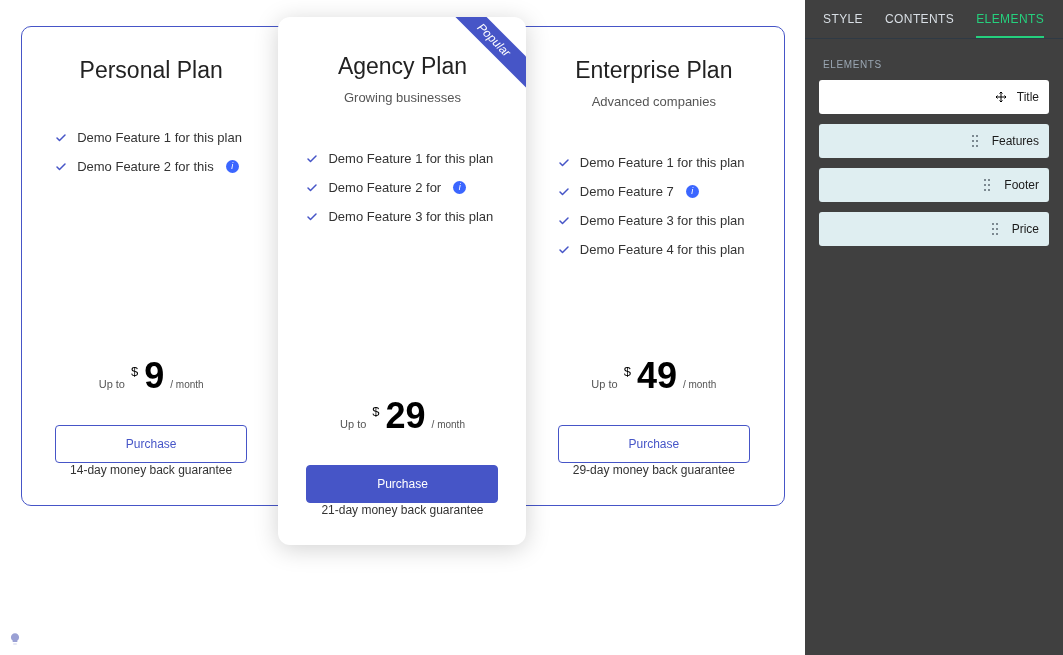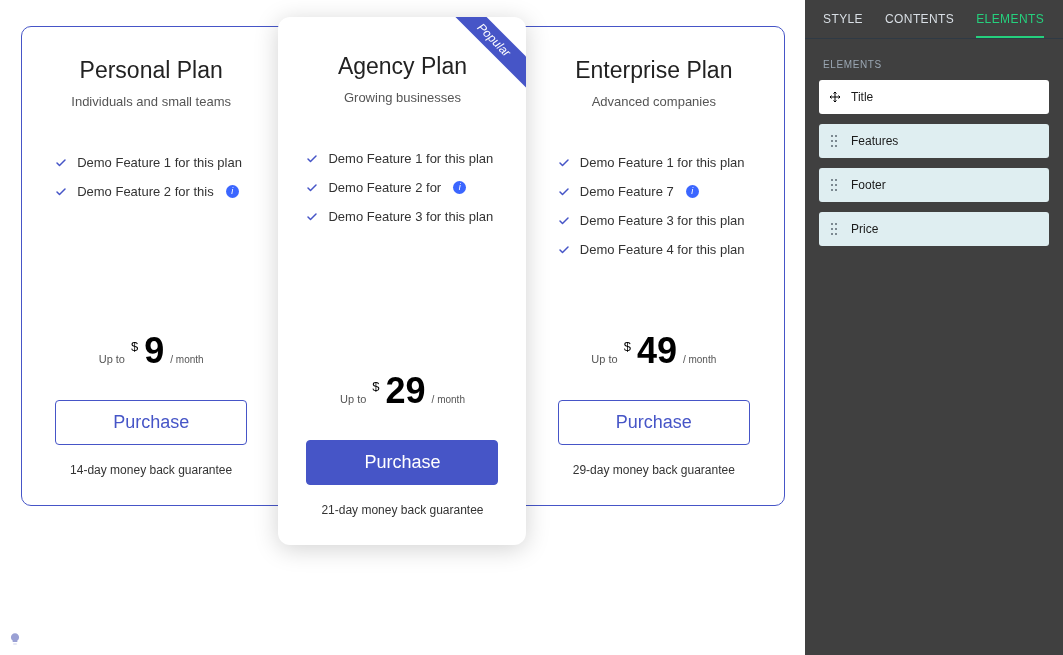--- a/index.html
+++ b/index.html
@@ -99,33 +99,32 @@
     margin-bottom: 28px;
   }
   .upto { font-size: 11px; color: #555; }
   .cur { font-size: 13px; position: relative; top: -12px; }
   .amount { font-size: 36px; font-weight: 700; }
   .per { font-size: 10px; color: #555; }
   .buy {
     display: inline-block;
     min-width: 116px;
     padding: 11px 26px;
-    font-size: 18px;
+    font-size: 12px;
     border: 1px solid #4655c7;
     border-radius: 4px;
     color: #4655c7;
     background: #fff;
     cursor: pointer;
   }
   .plan.featured .buy {
     background: #4655c7;
     color: #fff;
   }
   .note {
-    margin-top: 18px;
     font-size: 12px;
     color: #333;
   }
   .spacer { flex: 1; }
   .plan-inner { display: flex; flex-direction: column; height: 100%; }
   .features-outer { min-height: 150px; }
   .plan.featured .features-outer { min-height: 160px; }
 
   .bulb {
     position: fixed;
@@ -170,41 +169,41 @@
   .el-list { padding: 0 14px; display: flex; flex-direction: column; gap: 10px; }
   .el-item {
     background: #dfeef1;
     color: #1b1b1b;
     border-radius: 3px;
     padding: 10px 10px;
     display: flex;
     align-items: center;
     gap: 10px;
     cursor: grab;
+    justify-content: flex-end;
   }
   .el-item.active { background: #ffffff; }
   .grip {
     width: 12px; height: 12px;
     display: inline-flex;
     align-items: center;
     justify-content: center;
     color: #444;
   }
   .grip svg { display:block; }
   .move-icon { width:14px; height:14px; }
 </style>
 </head>
 <body>
 
 <div class="canvas">
   <div class="pricing-board" id="board">
       <div class="plan">
         <div class="plan-inner">
           <div class="plan-title">Personal Plan</div>
-          <div class="plan-sub">Individuals and small teams</div>
           <div class="features-outer">
             <div class="features">
               <div class="feat">
                 <span class="check">
                   <svg width="12" height="12" viewBox="0 0 24 24" fill="none" stroke="#4655c7" stroke-width="3" stroke-linecap="round" stroke-linejoin="round">
                     <polyline points="20 6 9 17 4 12"></polyline>
                   </svg>
                 </span>
                 <span>Demo Feature 1 for this plan</span>
               </div>

